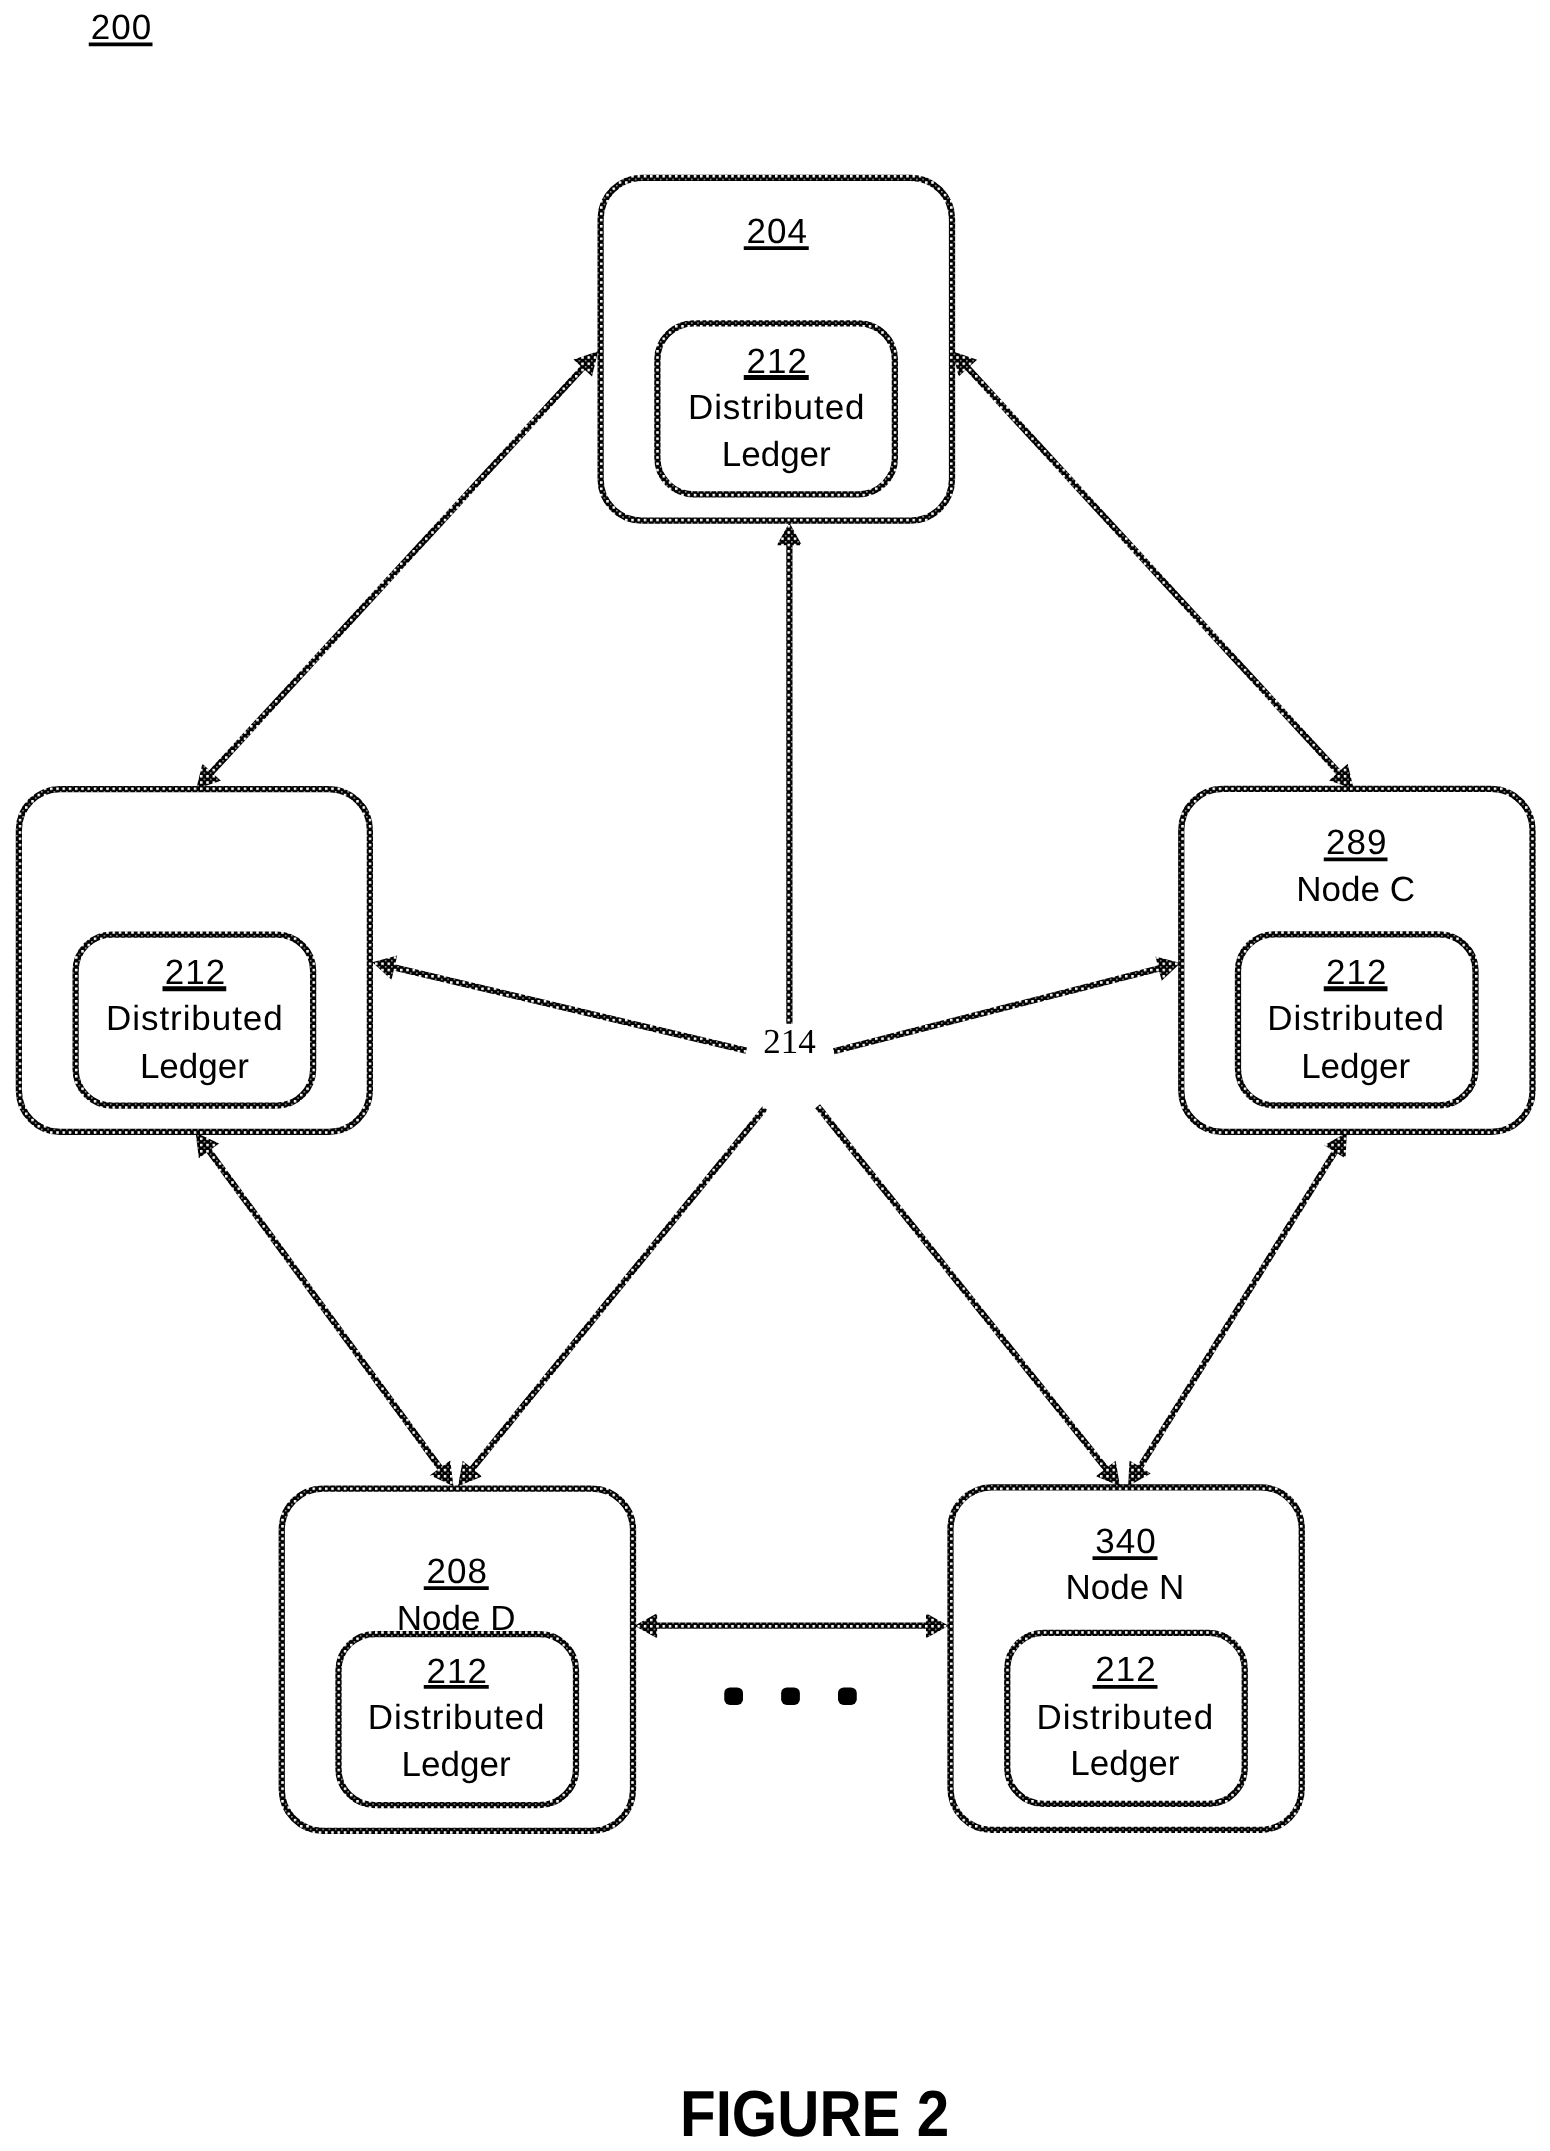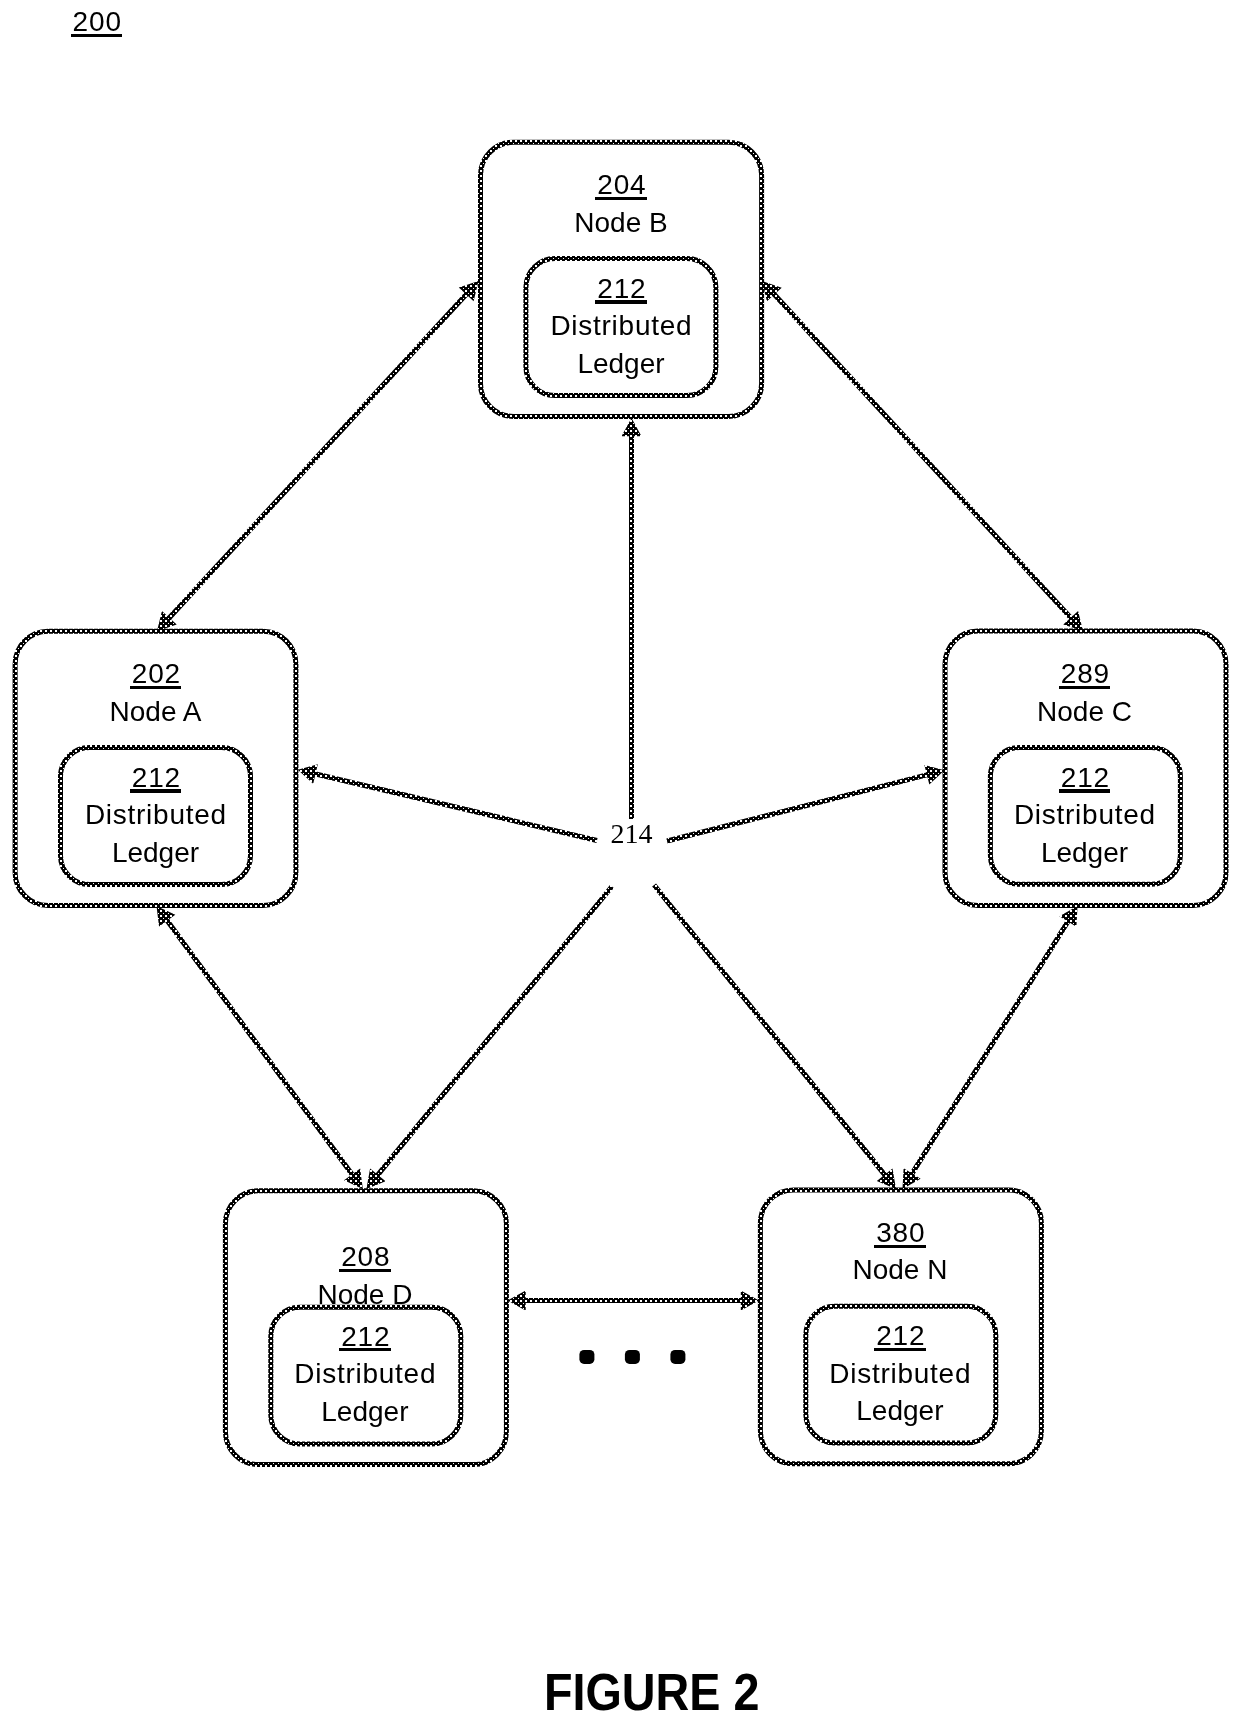--- a/index.html
+++ b/index.html
@@ -82,33 +82,28 @@
       <rect x="579.4" y="1349.9" width="15" height="14" rx="4.6" ry="4.6"></rect>
       <rect x="624.9" y="1349.9" width="15" height="14" rx="4.6" ry="4.6"></rect>
       <rect x="670.4" y="1349.9" width="15" height="14" rx="4.6" ry="4.6"></rect>
     </g>
   </svg>
 
   <div class="lblblock" style="left:-23.7px;top:3px;width:240px;">
     <span class="ref"><i>200</i></span>
   </div>
 
-  <div class="lblblock" style="left:35.5px;top:655.2px;width:240px;">
-    <span class="ref"><i>202</i></span>
-    <div>Node A</div>
-  </div>
   <div class="lblblock" style="left:35.5px;top:758.7px;width:240px;">
     <span class="ref"><i>212</i></span>
     <div class="wide">Distributed</div>
     <div>Ledger</div>
   </div>
 
   <div class="lblblock" style="left:501.0px;top:166.2px;width:240px;">
     <span class="ref"><i>204</i></span>
-    <div>Node B</div>
   </div>
   <div class="lblblock" style="left:501.0px;top:269.7px;width:240px;">
     <span class="ref"><i>212</i></span>
     <div class="wide">Distributed</div>
     <div>Ledger</div>
   </div>
 
   <div class="lblblock" style="left:964.5px;top:655.1px;width:240px;">
     <span class="ref"><i>289</i></span>
     <div>Node C</div>
@@ -123,21 +118,21 @@
     <span class="ref"><i>208</i></span>
     <div>Node D</div>
   </div>
   <div class="lblblock" style="left:244.9px;top:1317.5px;width:240px;">
     <span class="ref"><i>212</i></span>
     <div class="wide">Distributed</div>
     <div>Ledger</div>
   </div>
 
   <div class="lblblock" style="left:779.9px;top:1213.9px;width:240px;">
-    <span class="ref"><i>380</i></span>
+    <span class="ref"><i>340</i></span>
     <div>Node N</div>
   </div>
   <div class="lblblock" style="left:779.9px;top:1317.4px;width:240px;">
     <span class="ref"><i>212</i></span>
     <div class="wide">Distributed</div>
     <div>Ledger</div>
   </div>
 
   <div class="lblblock" style="left:511.5px;top:815px;width:240px;font-family:Liberation Serif, serif;">
     <span>214</span>

